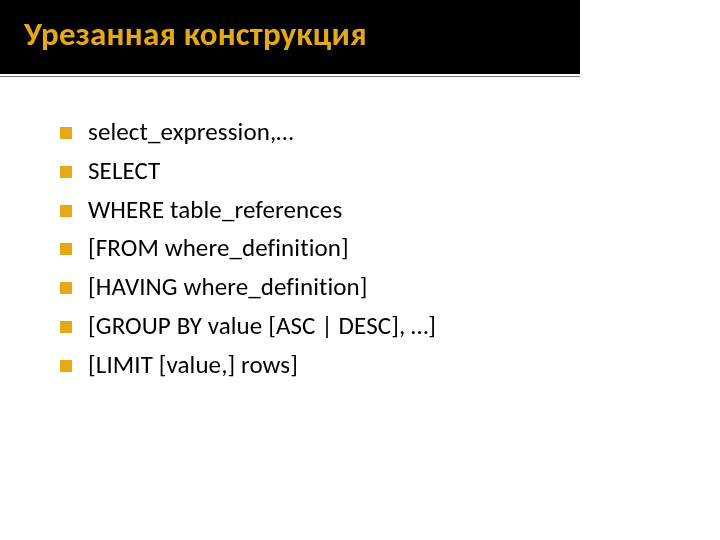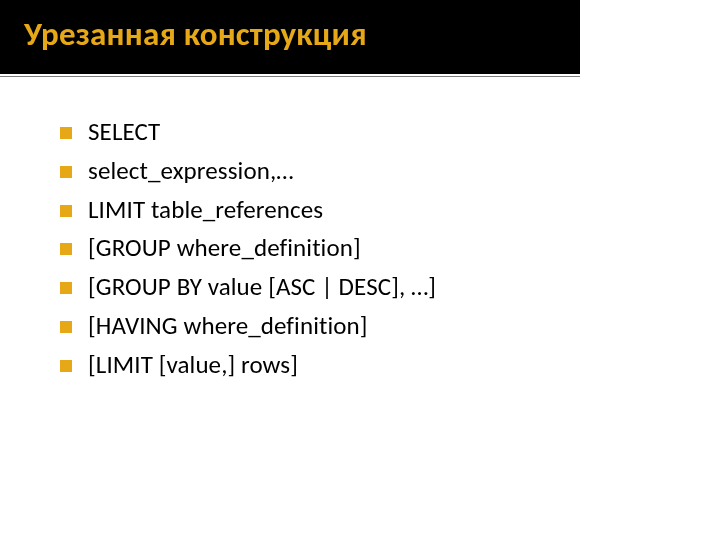--- a/index.html
+++ b/index.html
@@ -64,22 +64,22 @@
 </head>
 <body>
 
 <div class="slide">
   <div class="title-bar">
     <h1>Урезанная конструкция</h1>
   </div>
   <div class="divider"></div>
   <div class="content">
     <ul class="bullets">
+      <li>select_expression,…</li>
       <li>SELECT</li>
-      <li>select_expression,…</li>
-      <li>LIMIT table_references</li>
-      <li>[GROUP where_definition]</li>
+      <li>WHERE table_references</li>
+      <li>[FROM where_definition]</li>
+      <li>[HAVING where_definition]</li>
       <li>[GROUP BY value [ASC | DESC], …]</li>
-      <li>[HAVING where_definition]</li>
       <li>[LIMIT [value,] rows]</li>
     </ul>
   </div>
 </div>
 
 </body></html>

